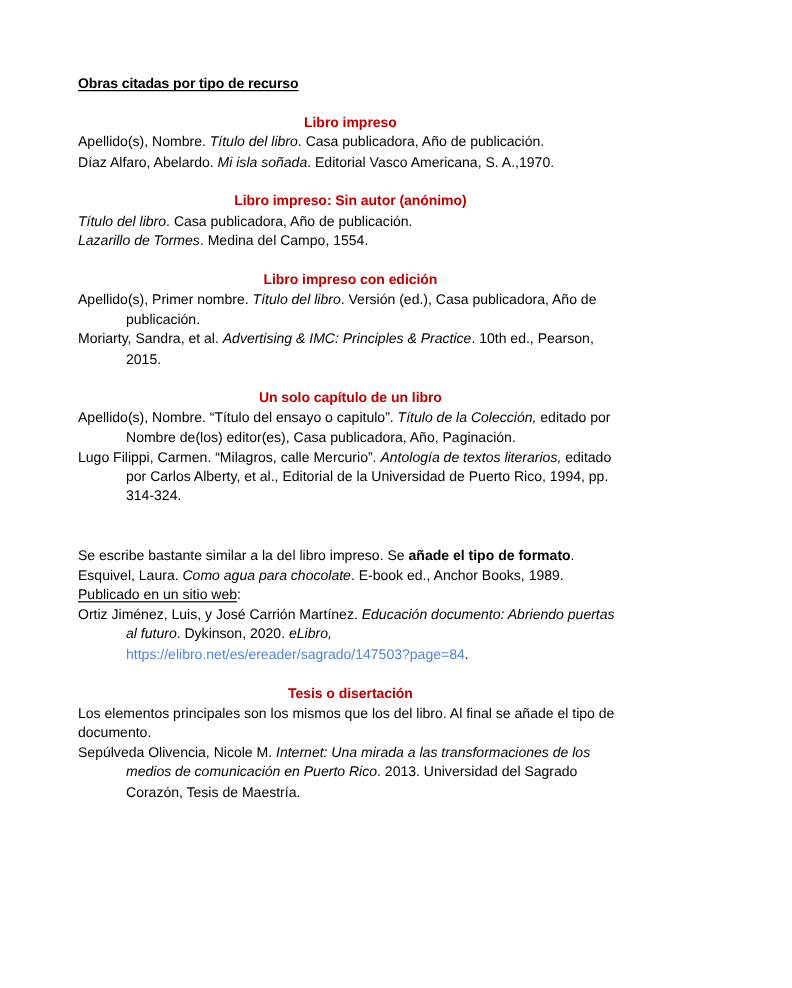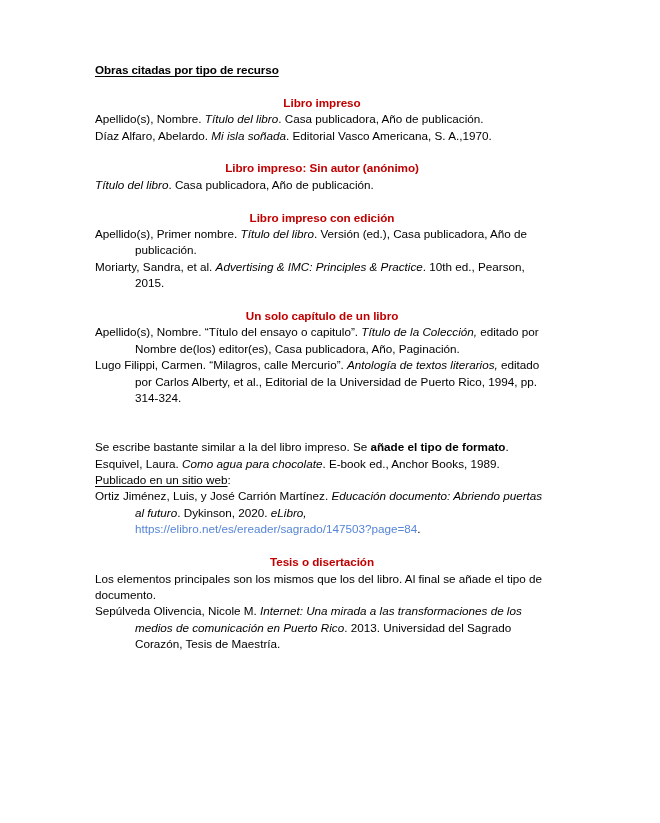--- a/index.html
+++ b/index.html
@@ -17,21 +17,20 @@
     line-height: 16.4px;
     color: #000000;
     -webkit-font-smoothing: antialiased;
   }
   .page {
     position: relative;
     width: 581px;
     height: 823px;
     box-sizing: border-box;
     padding: 62px 62px 0 65px;
-    margin-left: 30px;
   }
   .doc-title {
     font-weight: bold;
     text-decoration: underline;
     text-underline-offset: 2px;
     color: #000000;
     margin: 0;
     line-height: 16.4px;
     letter-spacing: -0.1px;
   }
@@ -99,20 +98,21 @@
     <p class="sec-heading">Libro impreso</p>
     <p class="cite"><span>Apellido(s), Nombre. </span><span class="ital">Título del libro</span><span>. Casa publicadora, Año de publicación.</span></p>
     <p class="cite"><span>Díaz Alfaro, Abelardo. </span><span class="ital">Mi isla soñada</span><span>. Editorial Vasco Americana, S. A.,1970.</span></p>
   </div>
 
   <div class="spacer"></div>
 
   <div class="section">
     <p class="sec-heading">Libro impreso: Sin autor (anónimo)</p>
     <p class="cite"><span class="ital">Título del libro</span><span>. Casa publicadora, Año de publicación.</span></p>
+    <p class="cite"><span class="ital">Lazarillo de Tormes</span><span>. Medina del Campo, 1554.</span></p>
   </div>
 
   <div class="spacer"></div>
 
   <div class="section">
     <p class="sec-heading">Libro impreso con edición</p>
     <p class="cite"><span>Apellido(s), Primer nombre. </span><span class="ital">Título del libro</span><span>. Versión (ed.), Casa publicadora, Año de publicación.</span></p>
     <p class="cite"><span>Moriarty, Sandra, et al. </span><span class="ital">Advertising &amp; IMC: Principles &amp; Practice</span><span>. 10th ed., Pearson, 2015.</span></p>
   </div>
 

